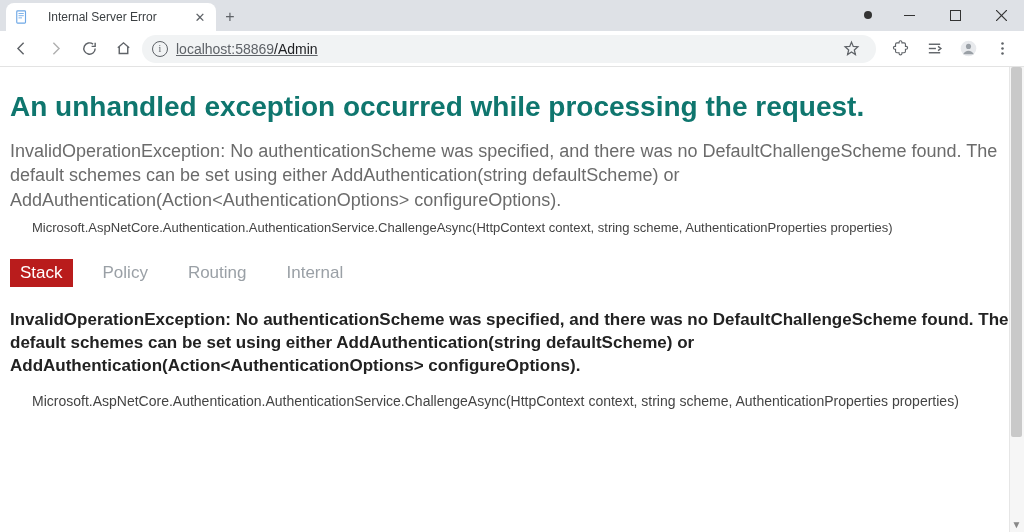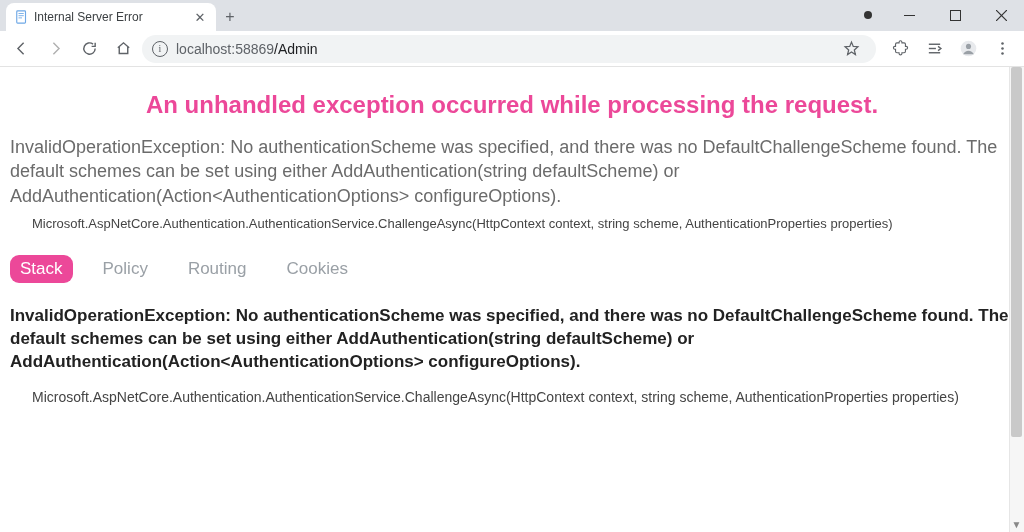--- a/index.html
+++ b/index.html
@@ -33,21 +33,21 @@
   .tab {
     display: flex;
     align-items: center;
     background: #fff;
     height: 28px;
     margin-top: 3px;
     border-top-left-radius: 8px;
     border-top-right-radius: 8px;
     padding: 0 8px;
     min-width: 210px;
-    gap: 4px;
+    gap: 18px;
     font-size: 12px;
     color: #3c4043;
   }
   .tab .favicon {
     width: 16px; height: 16px;
     display: flex; align-items: center; justify-content: center;
   }
   .tab .favicon svg { width: 14px; height: 14px; }
   .tab .tab-title { flex: 1; white-space: nowrap; overflow: hidden; text-overflow: ellipsis; }
   .tab .tab-close {
@@ -106,42 +106,41 @@
     align-items:center;
     padding:0 10px;
     gap:8px;
     color:#5f6368;
   }
   .omnibox .info-icon{
     width:16px;height:16px;border:1.4px solid #5f6368;border-radius:50%;
     display:flex;align-items:center;justify-content:center;
     font-size:10px;font-family:Georgia,serif;
   }
-  .omnibox .url{font-size:14px;}
+  .omnibox .url{font-size:14px;text-decoration:underline;}
   .omnibox .url .path{color:#202124;}
   .omnibox .star{margin-left:auto;}
   .toolbar-right{display:flex;align-items:center;gap:2px;padding-left:4px;}
   .toolbar-right .tbtn{width:32px;}
 
   
   .viewport{
     position:absolute;
     top:67px; bottom:0; left:0; right:0;
     overflow:auto;
   }
   .page{
     padding: 10px 10px 20px 10px;
     color:#222;
   }
   .page h1{
-    font-size:24px;
+    font-size:28px;
     font-weight:700;
     margin:14px 0 16px 0;
-    color:#ec4899;
-    text-align:center;
+    color:#0f766e;
   }
   .err-summary{
     font-size:18px;
     color:#6b6b6b;
     margin-bottom:8px;
     line-height:1.35;
   }
   .err-origin{
     font-size:13px;
     color:#444;
@@ -153,23 +152,22 @@
     gap:20px;
     align-items:center;
     font-size:17px;
     color:#9aa0a6;
     margin-bottom:22px;
   }
   .tabs .ptab{
     padding:4px 10px;
   }
   .tabs .ptab.active{
-    background:#ec4899;
+    background:#b91c1c;
     color:#fff;
-    border-radius:9px;
   }
   .stack-header{
     font-size:17px;
     font-weight:700;
     line-height:1.35;
     margin-bottom:14px;
   }
   .stack-lines{
     padding-left:22px;
     font-size:14px;
@@ -312,21 +310,21 @@
 <div class="viewport">
   <div class="page">
     <h1>An unhandled exception occurred while processing the request.</h1>
     <div class="err-summary">InvalidOperationException: No authenticationScheme was specified, and there was no DefaultChallengeScheme found. The default schemes can be set using either AddAuthentication(string defaultScheme) or AddAuthentication(Action&lt;AuthenticationOptions&gt; configureOptions).</div>
     <div class="err-origin">Microsoft.AspNetCore.Authentication.AuthenticationService.ChallengeAsync(HttpContext context, string scheme, AuthenticationProperties properties)</div>
 
     <div class="tabs">
       <div class="ptab active">Stack</div>
       <div class="ptab">Policy</div>
       <div class="ptab">Routing</div>
-      <div class="ptab">Cookies</div>
+      <div class="ptab">Internal</div>
     </div>
 
     <div class="stack-header">InvalidOperationException: No authenticationScheme was specified, and there was no DefaultChallengeScheme found. The default schemes can be set using either AddAuthentication(string defaultScheme) or AddAuthentication(Action&lt;AuthenticationOptions&gt; configureOptions).</div>
 
     <div class="stack-lines">
       <div class="sline">Microsoft.AspNetCore.Authentication.AuthenticationService.ChallengeAsync(HttpContext context, string scheme, AuthenticationProperties properties)</div>
     </div>
   </div>
 </div>
 

